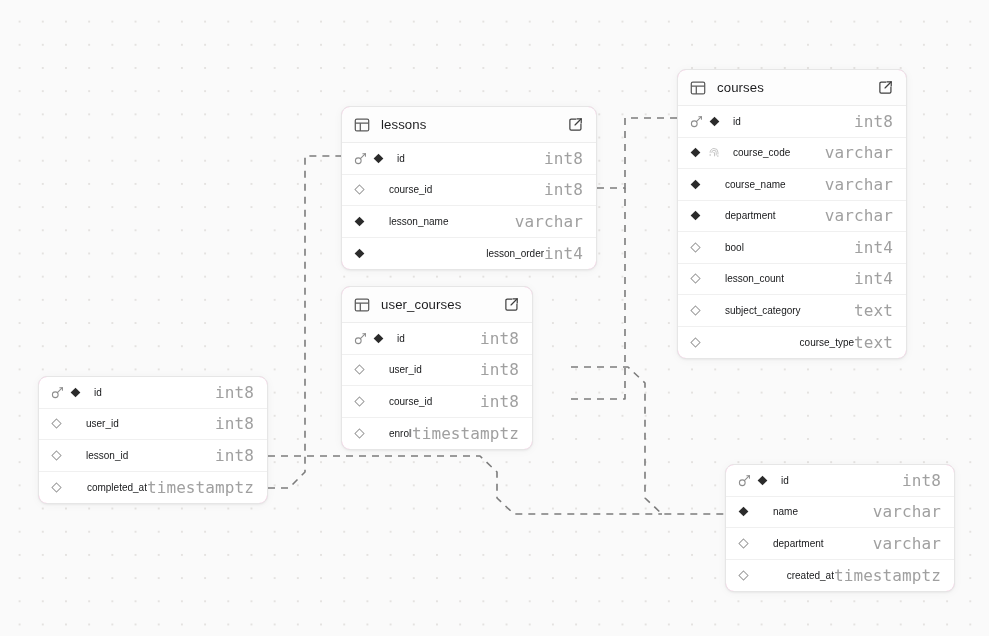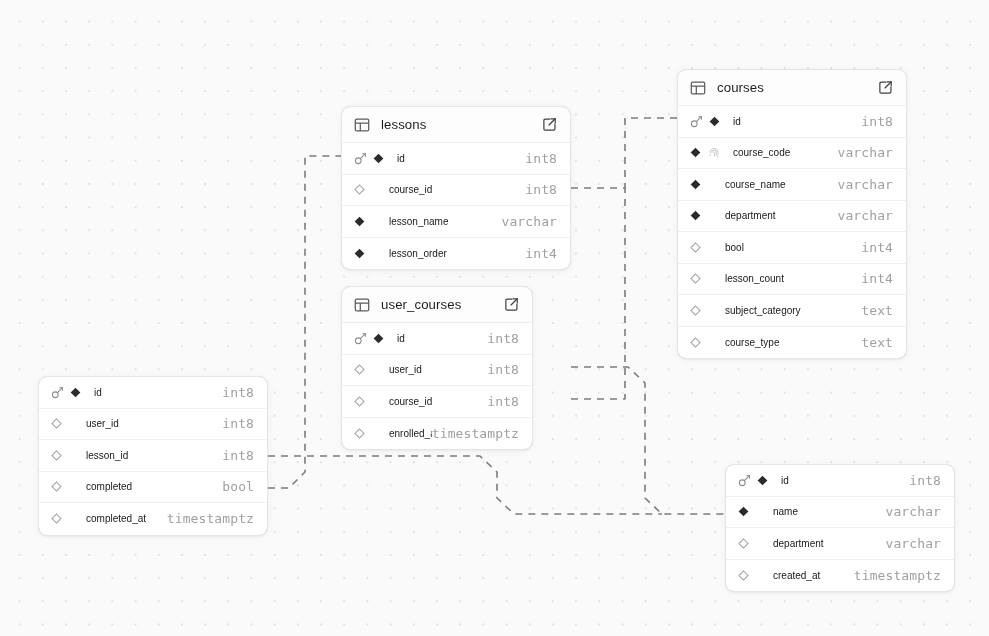--- a/index.html
+++ b/index.html
@@ -92,20 +92,21 @@
     height: 31.5px;
     display: flex;
     align-items: center;
     padding: 0 13px 0 12px;
     border-bottom: 1px solid #f0f0f0;
     box-sizing: border-box;
     background: #fff;
   }
   .field-row:last-child {
     border-bottom: none;
+    text-align: right;
   }
 
   .glyphs {
     flex: 0 0 auto;
     display: flex;
     align-items: center;
     min-width: 22px;
   }
   .key-icon {
     width: 13px;
@@ -132,42 +133,42 @@
   .field-name {
     font-size: 10px;
     color: #17181a;
     margin-left: 13px;
     white-space: nowrap;
     flex: 1 1 auto;
     overflow: hidden;
   }
   .field-type {
     font-family: "DejaVu Sans Mono", monospace;
-    font-size: 13px;
+    font-size: 16px;
     color: #a0a0a0;
     white-space: nowrap;
     flex: 0 0 auto;
     letter-spacing: 0.1px;
   }
 </style>
 </head>
 <body>
 
 <div id="canvas">
 
   <svg id="edges" viewBox="0 0 989 636" width="989" height="636" aria-hidden="true">
       <path d="M 571 188 L 598 188 L 625 188 L 625 118 L 677 118"></path>
       <path d="M 571 399 L 610 399 L 625 399 L 625 188"></path>
       <path d="M 571 367 L 628 367 L 645 383 L 645 498 L 662 514 L 725 514"></path>
       <path d="M 268 456 L 480 456 L 497 472 L 497 498 L 514 514 L 662 514"></path>
       <path d="M 268 488 L 289 488 L 305 472 L 305 172 L 305 156 L 322 156 L 341 156"></path>
     </svg>
 
   <div id="tables-layer">
-      <div class="table-card" style="left: 341px; top: 106px; width: 230px;">
+      <div class="table-card" style="left: 341px; top: 106px; width: 256px;">
         <div class="table-header">
           <svg class="table-icon" viewBox="0 0 16 16" fill="none" stroke="currentColor" stroke-width="1.25">
     <rect x="1.3" y="2.1" width="13.4" height="11.8" rx="1.5"></rect>
     <line x1="1.3" y1="6.2" x2="14.7" y2="6.2"></line>
     <line x1="6.3" y1="6.2" x2="6.3" y2="13.9"></line>
   </svg>
           <span class="table-title">lessons</span>
           <svg class="ext-link-icon" viewBox="0 0 16 16" fill="none" stroke="currentColor" stroke-width="1.3" stroke-linecap="round" stroke-linejoin="round">
     <path d="M8.4 2.2 H3.4 A1.4 1.4 0 0 0 2 3.6 V12.6 A1.4 1.4 0 0 0 3.4 14 H12.4 A1.4 1.4 0 0 0 13.8 12.6 V7.6"></path>
     <path d="M9.6 1.9 H14.1 V6.4"></path>
@@ -403,29 +404,20 @@
           </span>
           <span class="field-name">lesson_id</span>
           <span class="field-type">int8</span>
         </div>
         <div class="field-row">
           <span class="glyphs">
             <svg class="diamond" viewBox="0 0 12 12">
     <path d="M6 1.1 L10.9 6 L6 10.9 L1.1 6 Z" fill="none" stroke="#9a9a9a" stroke-width="1.1"></path>
   </svg>
           </span>
-          <span class="field-name">completed</span>
-          <span class="field-type">bool</span>
-        </div>
-        <div class="field-row">
-          <span class="glyphs">
-            <svg class="diamond" viewBox="0 0 12 12">
-    <path d="M6 1.1 L10.9 6 L6 10.9 L1.1 6 Z" fill="none" stroke="#9a9a9a" stroke-width="1.1"></path>
-  </svg>
-          </span>
           <span class="field-name">completed_at</span>
           <span class="field-type">timestamptz</span>
         </div>
       </div>
       <div class="table-card" style="left: 725px; top: 464px; width: 230px;">
         <div class="field-row">
           <span class="glyphs">
             <svg class="key-icon" viewBox="0 0 14 14" fill="none" stroke="currentColor" stroke-width="1.15" stroke-linecap="round" stroke-linejoin="round">
     <circle cx="4.6" cy="9.4" r="3.1"></circle>
     <path d="M6.9 7.1 L12.2 1.8"></path>

